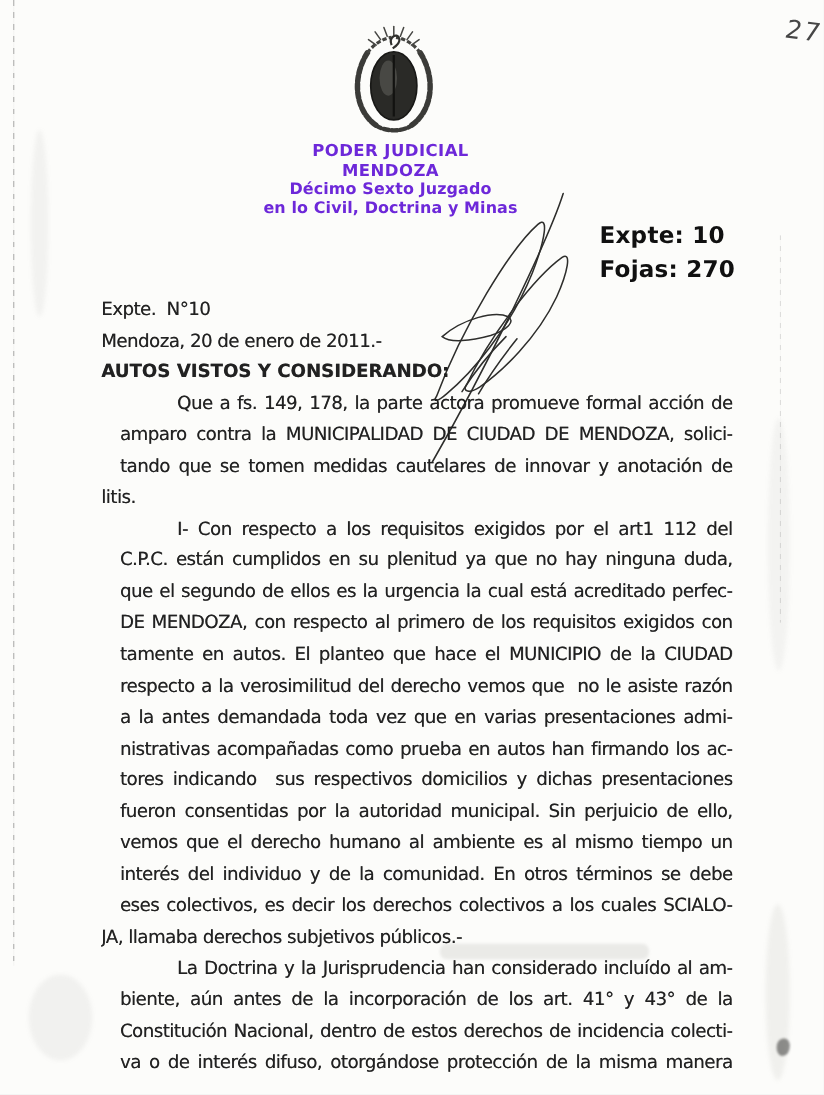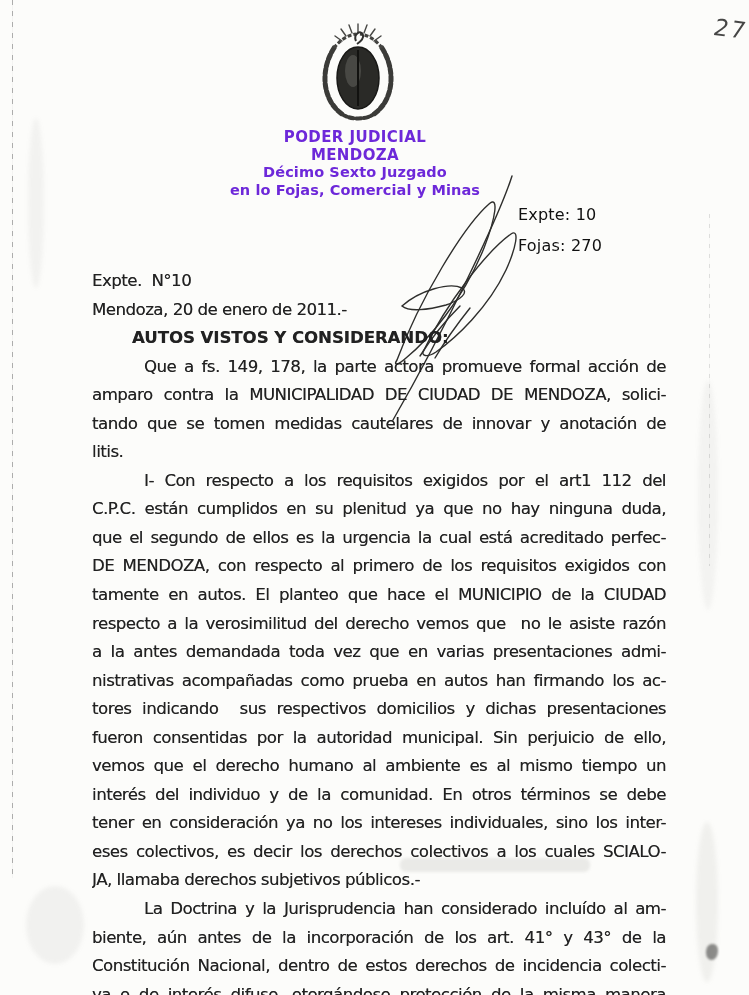--- a/index.html
+++ b/index.html
@@ -13,38 +13,38 @@
   .crest { position:absolute; left:310px; top:22px; width:96px; height:100px; }
   
   .court-header {
     position:absolute; top:129px; left:150px; width:410px;
     text-align:center; font-weight:bold; color:#6d28d9;
   }
   .court-header .h-line1, .court-header .h-line2 { font-size:15px; line-height:17.5px; letter-spacing:.4px; }
   .court-header .h-line3, .court-header .h-line4 { font-size:14.5px; line-height:17.5px; letter-spacing:.1px;text-align:center; }
   
   .case-ref {
-    position:absolute; left:518px; top:199px; font-weight:normal;
-    font-size:16px; color:#101010; line-height:31px; letter-spacing:.2px;
+    position:absolute; left:545px; top:199px; font-weight:bold;
+    font-size:21px; color:#101010; line-height:31px; letter-spacing:.2px;
   }
   
   .folio-number {
     position:absolute; left:714px; top:16px; font-size:23px; color:#2d2d2d;
     transform:rotate(7deg) skewX(-7deg); opacity:.88; letter-spacing:2px;
   }
   
   .doc-body {
     position:absolute; left:92px; top:267px; width:574px;
     font-size:16.5px; line-height:28.55px; letter-spacing:-0.45px;
     color:#212121; text-shadow:0.25px 0 0 rgba(0,0,0,.55);
   }
   .bline { height:28.55px; overflow:hidden; }
-  .bline.j { text-align:justify; text-align-last:justify; }
+  .bline.j { text-align:justify; text-align-last:justify;margin-left:17px; }
   .bline.ind { padding-left:52px; }
-  .bline.b { font-weight:bold; letter-spacing:0;margin-left:40px; }
+  .bline.b { font-weight:bold; letter-spacing:0; }
   
   .signature { position:absolute; left:362px; top:168px; width:170px; height:260px; pointer-events:none; }
   
   .art { position:absolute; pointer-events:none; }
   .edge-left {
     left:12px; top:0; width:1px; height:878px;
     background:repeating-linear-gradient(180deg, rgba(45,45,45,.38) 0 5px, rgba(45,45,45,.04) 5px 11px);
   }
   .edge-right {
     left:709px; top:214px; width:1px; height:352px;
@@ -93,21 +93,21 @@
     <ellipse cx="48" cy="56" rx="21" ry="31" fill="none" stroke="#181816" stroke-width="1.5"></ellipse>
     <ellipse cx="43" cy="49" rx="8" ry="16" fill="#73736d" opacity="0.42"></ellipse>
     <line x1="48" y1="28" x2="48" y2="84" stroke="#121210" stroke-width="2"></line>
     <path d="M46,19 C43,12 51,7 53,13 C54,17 50,20 47,22" fill="none" stroke="#30302e" stroke-width="2"></path>
   </svg>
 
   <div class="court-header">
     <div class="h-line1">PODER JUDICIAL</div>
     <div class="h-line2">MENDOZA</div>
     <div class="h-line3">Décimo Sexto Juzgado</div>
-    <div class="h-line4">en lo Fojas, Comercial y Minas</div>
+    <div class="h-line4">en lo Civil, Doctrina y Minas</div>
   </div>
 
   <div class="case-ref">
     <div>Expte: 10</div>
     <div>Fojas: 270</div>
   </div>
 
   <svg class="signature" viewBox="0 0 170 260">
     <g fill="none" stroke="#2e2e2c" stroke-width="1.4" stroke-linecap="round">
       <path d="M150,8 C138,46 84,160 31,252"></path>
@@ -132,21 +132,20 @@
       <div class="bline j">que el segundo de ellos es la urgencia la cual está acreditado perfec-</div>
       <div class="bline j">DE MENDOZA, con respecto al primero de los requisitos exigidos con</div>
       <div class="bline j">tamente en autos. El planteo que hace el MUNICIPIO de la CIUDAD</div>
       <div class="bline j">respecto a la verosimilitud del derecho vemos que&nbsp; no le asiste razón</div>
       <div class="bline j">a la antes demandada toda vez que en varias presentaciones admi-</div>
       <div class="bline j">nistrativas acompañadas como prueba en autos han firmando los ac-</div>
       <div class="bline j">tores indicando&nbsp; sus respectivos domicilios y dichas presentaciones</div>
       <div class="bline j">fueron consentidas por la autoridad municipal. Sin perjuicio de ello,</div>
       <div class="bline j">vemos que el derecho humano al ambiente es al mismo tiempo un</div>
       <div class="bline j">interés del individuo y de la comunidad. En otros términos se debe</div>
-      <div class="bline j">tener en consideración ya no los intereses individuales, sino los inter-</div>
       <div class="bline j">eses colectivos, es decir los derechos colectivos a los cuales SCIALO-</div>
       <div class="bline">JA, llamaba derechos subjetivos públicos.-</div>
       <div class="bline j ind">La Doctrina y la Jurisprudencia han considerado incluído al am-</div>
       <div class="bline j">biente, aún antes de la incorporación de los art. 41° y 43° de la</div>
       <div class="bline j">Constitución Nacional, dentro de estos derechos de incidencia colecti-</div>
       <div class="bline j">va o de interés difuso, otorgándose protección de la misma manera</div>
     </div>
 
 </div>
 

